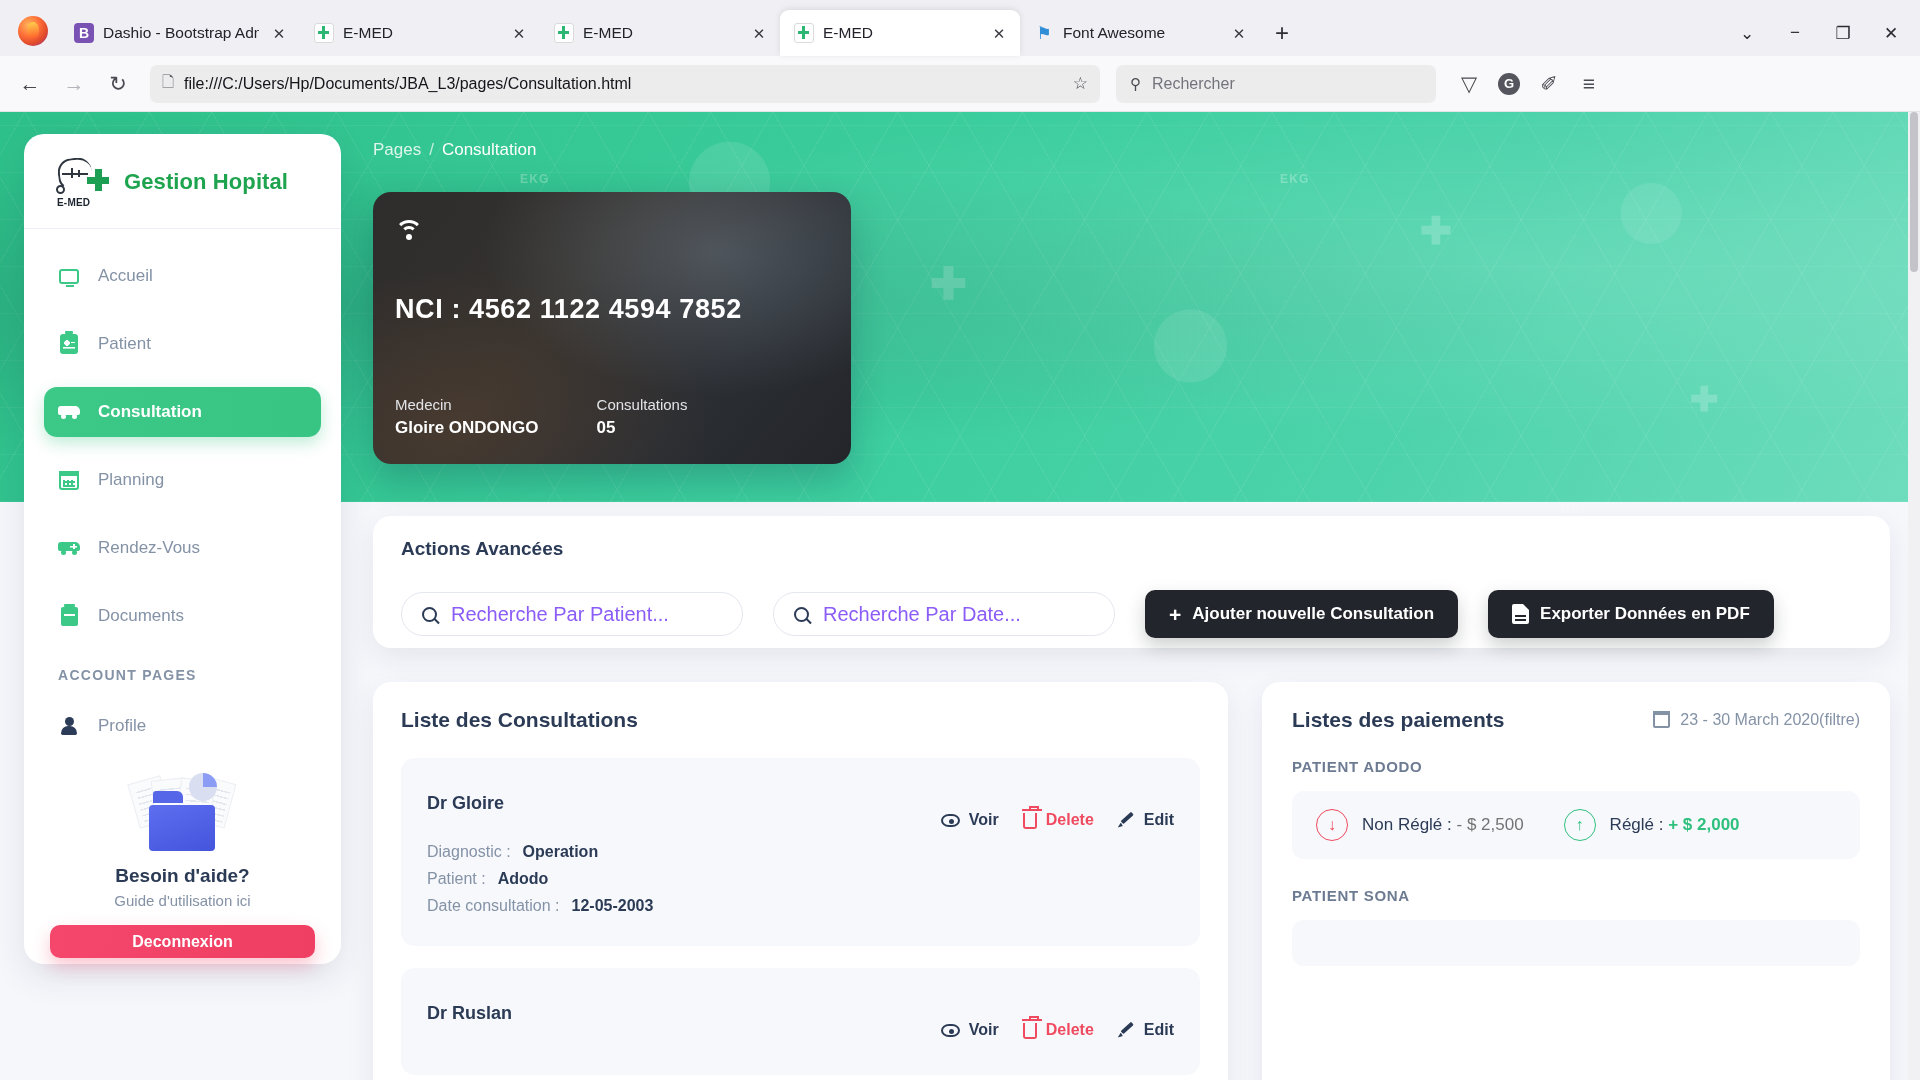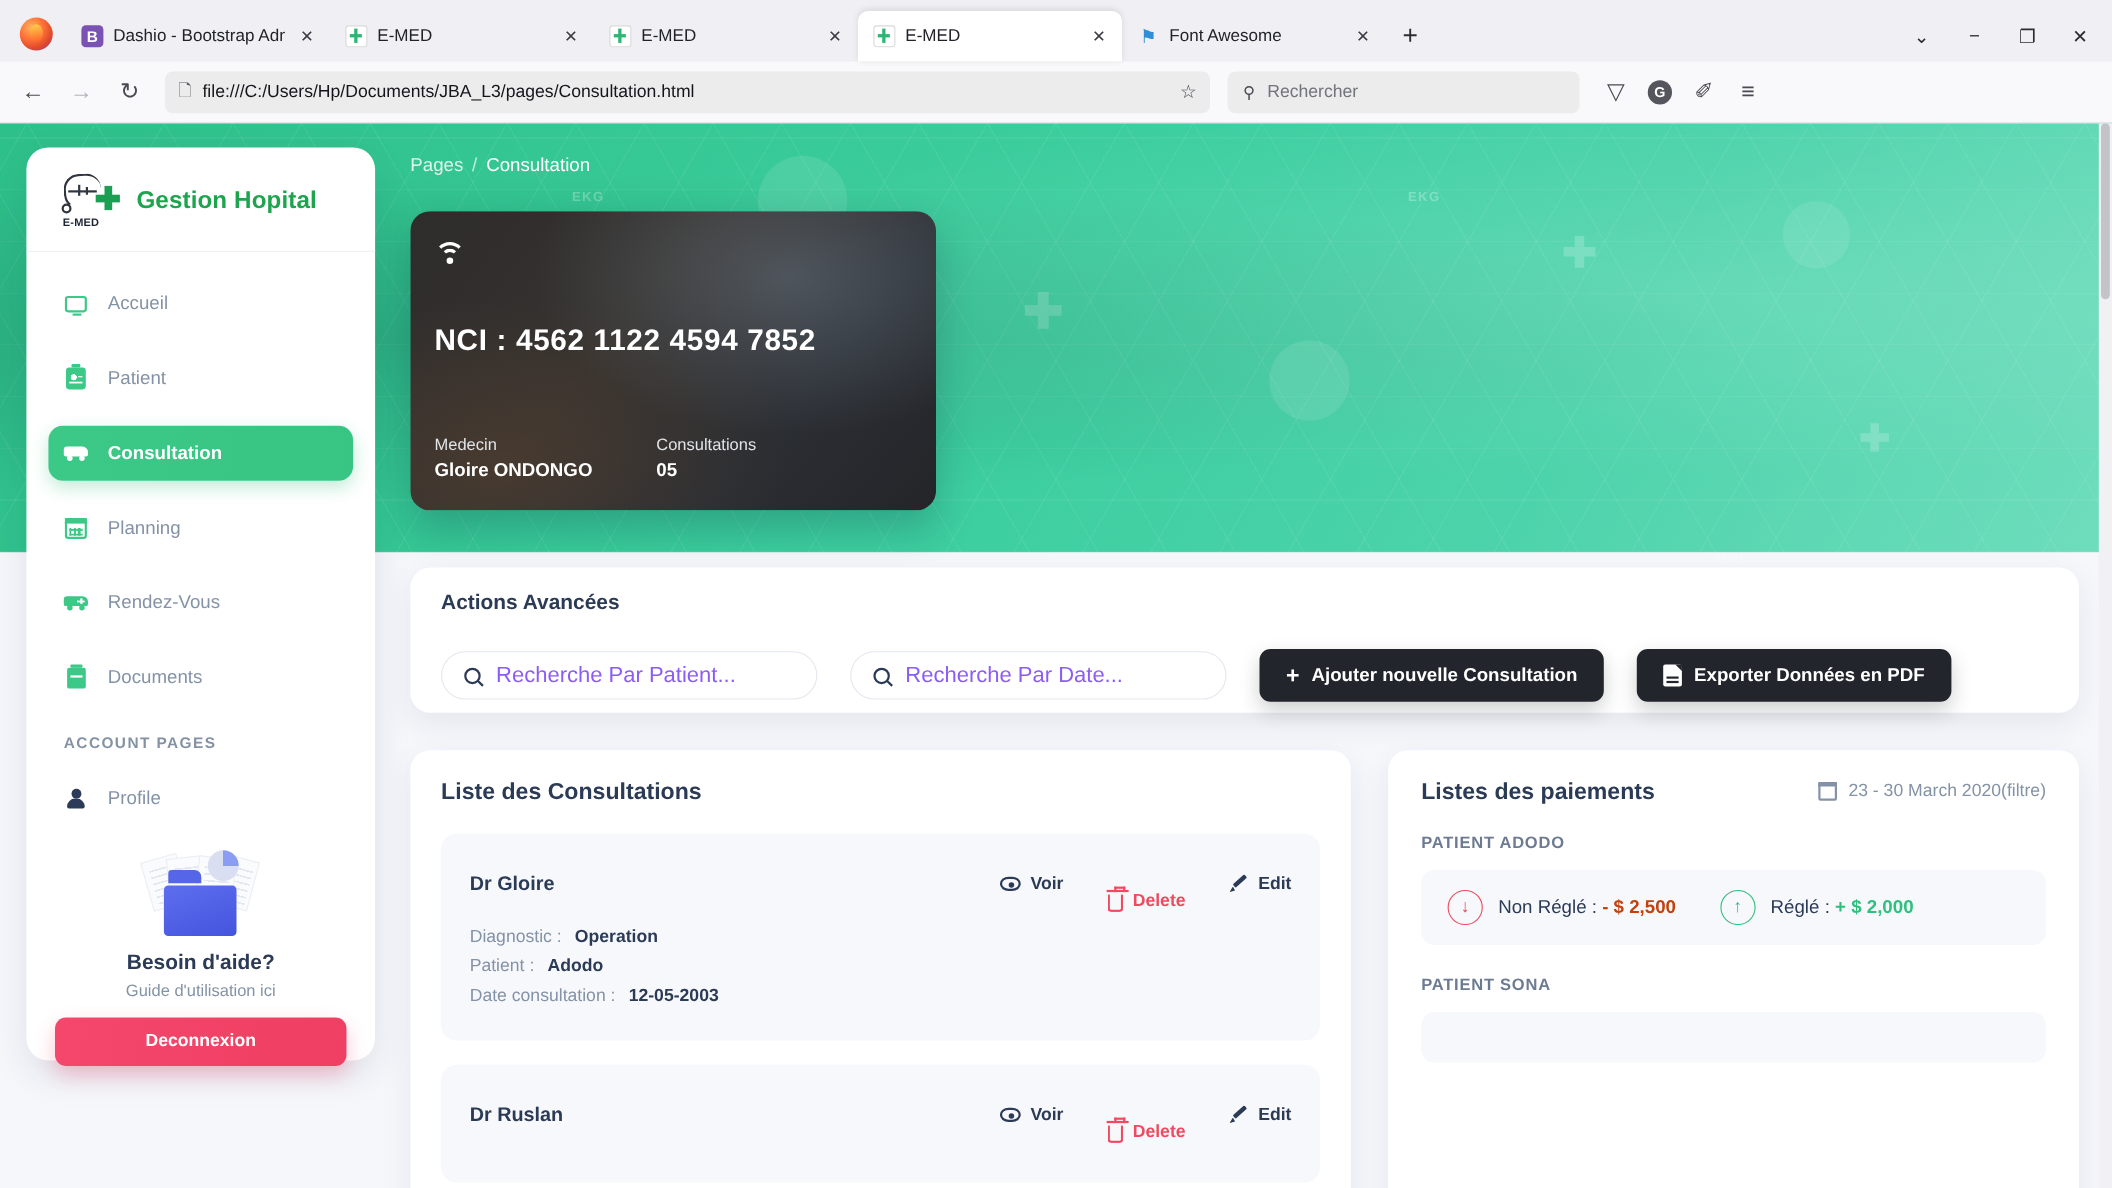--- a/index.html
+++ b/index.html
@@ -334,21 +334,21 @@
     position: absolute; left: 22px; bottom: 2px; width: 66px; height: 46px;
     background: linear-gradient(160deg,#5e6ef0,#4455dd); border-radius: 4px;
   }
   .help-art .folder-lip {
     position: absolute; left: 28px; bottom: 36px; width: 50px; height: 10px;
     background: #edf0fb; border-radius: 3px 3px 0 0;
   }
   .help-title { font-size: 19px; font-weight: bold; color: #2b3a55; margin-bottom: 5px; }
   .help-sub { font-size: 15px; color: #8492a6; margin-bottom: 16px; }
   .logout-btn {
-    width: 100%; height: 44px; border-radius: 10px;
+    width: 100%; height: 33px; border-radius: 10px;
     background: linear-gradient(96deg,#f4476b,#ef3f63);
     color: #fff; font-size: 16px; font-weight: bold;
     display: flex; align-items: center; justify-content: center;
     box-shadow: 0 8px 18px rgba(239,63,99,0.30);
   }
 
   
   .main {
     position: absolute; left: 357px; right: 30px; top: 0; bottom: 0;
   }
@@ -467,21 +467,21 @@
 
   .consult-item {
     background: #f7f8fc; border-radius: 14px; padding: 20px 26px 22px;
     margin-bottom: 22px;
   }
   .ci-top {
     display: flex; align-items: center; justify-content: space-between;
     margin-bottom: 14px;
   }
   .ci-doctor { font-size: 18px; font-weight: bold; color: #2b3a55; }
-  .ci-actions { display: flex; align-items: center; gap: 40px; }
+  .ci-actions { display: flex; align-items: flex-end; gap: 24px; }
   .act {
     display: flex; align-items: center; gap: 9px; font-size: 16px; font-weight: bold;
   }
   .act.voir { color: #2b3a55; }
   .act.del { color: #ef4a5f; margin-top: 32px; }
   .act.edit { color: #2b3a55; }
   .eye-ic {
     width: 19px; height: 13px; border: 2px solid #2b3a55;
     border-radius: 50% / 60%; position: relative; flex: 0 0 19px;
   }
@@ -531,21 +531,21 @@
   }
   .pay-cell { display: flex; align-items: center; gap: 14px; }
   .circ {
     width: 32px; height: 32px; border-radius: 50%; flex: 0 0 32px;
     display: flex; align-items: center; justify-content: center;
     font-size: 16px; font-weight: bold; line-height: 1;
   }
   .circ.down { border: 1.6px solid #ef4a5f; color: #ef4a5f; }
   .circ.up { border: 1.6px solid #2fc07e; color: #2fc07e; }
   .pay-text { font-size: 17px; color: #2b3a55; }
-  .pay-text .neg { color: #c2410c; font-weight: bold; }
+  .pay-text .neg { color: #737373; font-weight: normal; }
   .pay-text .pos { color: #2fc07e; font-weight: bold; }
 
   .scroll-hint {
     position: absolute; right: 0; top: 0; width: 12px; bottom: 0;
     background: #f1f1f4;
   }
   .scroll-hint .thumb {
     position: absolute; left: 2px; top: 0; width: 8px; height: 160px;
     background: #c3c3c9; border-radius: 4px;
   }

